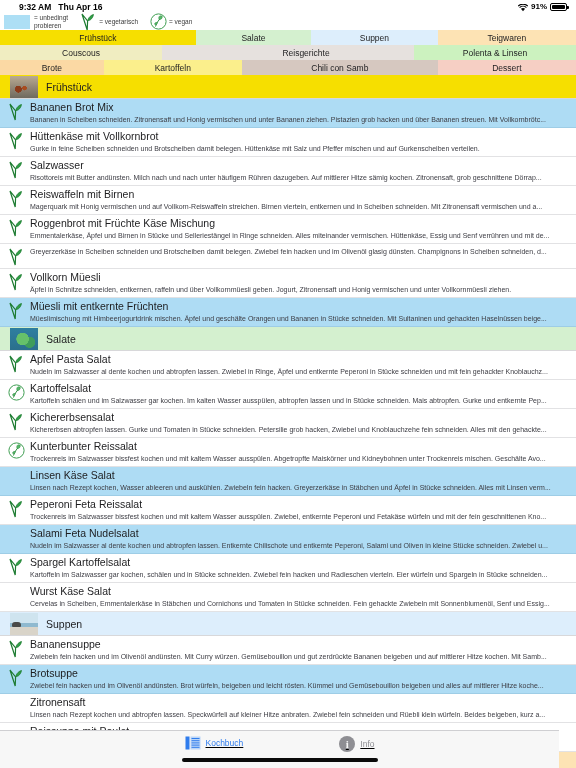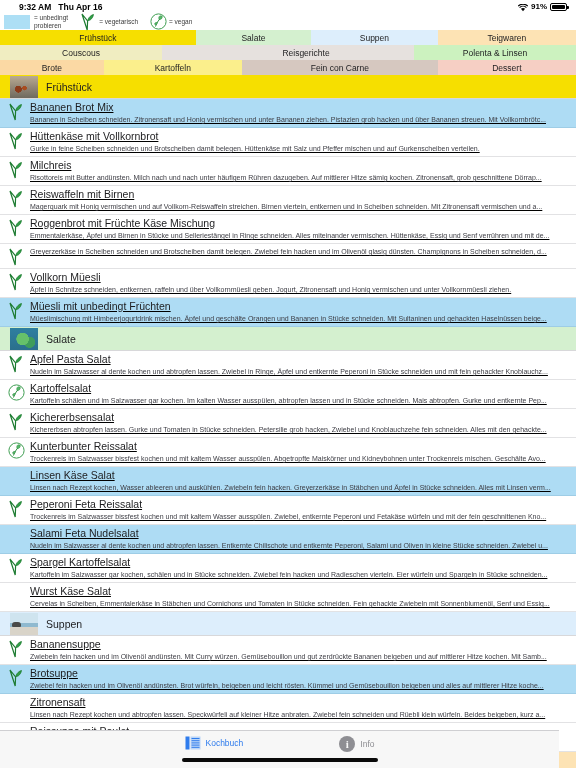--- a/index.html
+++ b/index.html
@@ -52,21 +52,21 @@
   .list { width:100%; background:#fff; }
   .section-header {
     display:flex; align-items:center; height:24px;
     border-bottom:1px solid #d8d8da;
   }
   .sh-thumb { width:28px; height:22px; margin-left:10px; flex:0 0 auto; border:0;}
   .sh-title { margin-left:8px; font-size:10.5px; color:#1d1d1f; }
 
   .row {
     display:flex; align-items:flex-start; min-height:24px;
-    border-bottom:1px solid #e2e2e4; background:#fff; padding:2px 0 2px 0;text-decoration:underline;
+    border-bottom:1px solid #e2e2e4; background:#fff; padding:2px 0 2px 0;
   }
   .row.sel { background:#aedcf4; border-bottom-color:#9ecde6; }
   .row-ico {
     width:30px; flex:0 0 30px; display:flex; align-items:flex-start;
     justify-content:center; padding-top:2px;
   }
   .row-body { flex:1 1 auto; min-width:0; padding-right:2px; }
   .row-title {
     font-size:10.5px; color:#1d1d1f; line-height:13px;
     white-space:nowrap; overflow:hidden;
@@ -93,20 +93,21 @@
       radial-gradient(ellipse at 42% 70%, #ff9b2e 0 22%, transparent 24%),
       radial-gradient(ellipse at 50% 55%, #ffd36a 0 13%, transparent 15%),
       linear-gradient(#1a1a1a, #2b2b2b); }
 
   
   .tabbar {
     position:absolute; left:0; bottom:0; width:559px; height:38px;
     background:#f7f7f7; border-top:1px solid #cfcfd2;
     display:flex; align-items:flex-start; justify-content:center; gap:96px;
     padding-top:5px;
+    text-decoration:underline;
   }
   .tab { display:flex; align-items:center; gap:5px; }
   .tab-label { font-size:8.5px; }
   .tab.active .tab-label { color:#2f7ced; }
   .tab.inactive .tab-label { color:#8e8e93; }
   .ico-book { width:16px; height:14px; }
   .ico-info { width:16px; height:16px; border-radius:50%; background:#8e8e93; color:#f7f7f7;
               font-size:11px; font-weight:bold; font-family:"Liberation Serif", serif;
               display:flex; align-items:center; justify-content:center; line-height:1;}
   .home-ind { position:absolute; left:50%; transform:translateX(-50%); bottom:6px;
@@ -172,21 +173,21 @@
       <div class="cat" style="background: rgb(253, 227, 180); flex: 24 0 0px;">Teigwaren</div>
     </div>
     <div class="catrow">
       <div class="cat" style="background: rgb(240, 237, 193); flex: 30 0 0px;">Couscous</div>
       <div class="cat" style="background: rgb(230, 225, 222); flex: 40 0 0px; padding-left: 36px;">Reisgerichte</div>
       <div class="cat" style="background: rgb(204, 242, 191); flex: 30 0 0px;">Polenta &amp; Linsen</div>
     </div>
     <div class="catrow">
       <div class="cat" style="background: rgb(251, 217, 164); flex: 18 0 0px;">Brote</div>
       <div class="cat" style="background: rgb(251, 239, 140); flex: 24 0 0px;">Kartoffeln</div>
-      <div class="cat" style="background: rgb(214, 200, 192); flex: 34 0 0px;">Fein con Carne</div>
+      <div class="cat" style="background: rgb(214, 200, 192); flex: 34 0 0px;">Chili con Samb</div>
       <div class="cat" style="background: rgb(246, 207, 196); flex: 24 0 0px;">Dessert</div>
     </div>
   </div>
 
 <div class="list">
     <div class="section-header" style="background: rgb(246, 223, 0);">
       <div class="sh-thumb th-fruehstueck"></div>
       <div class="sh-title">Frühstück</div>
     </div>
     <div class="row sel">
@@ -220,21 +221,21 @@
     <div class="row">
       <div class="row-ico">
         <span class="leaf">
           <svg width="15" height="18" viewBox="0 0 15 18">
             <path d="M2 1 L7.2 17 L7.6 8 Z" fill="none" stroke="#1b7a2f" stroke-width="1.2"></path>
             <path d="M7.8 7.5 C 9 2.5, 13.5 1.5, 13.5 1.5 C 13.5 1.5, 12.5 7.5, 7.8 7.5 Z" fill="#2f9e45" stroke="#1b7a2f" stroke-width="0.8"></path>
           </svg>
         </span>
       </div>
       <div class="row-body">
-        <div class="row-title">Milchreis</div>
+        <div class="row-title">Salzwasser</div>
         <div class="row-desc">Risottoreis mit Butter andünsten. Milch nach und nach unter häufigem Rühren dazugeben. Auf mittlerer Hitze sämig kochen. Zitronensaft, grob geschnittene Dörrap...</div>
       </div>
     </div>
     <div class="row">
       <div class="row-ico">
         <span class="leaf">
           <svg width="15" height="18" viewBox="0 0 15 18">
             <path d="M2 1 L7.2 17 L7.6 8 Z" fill="none" stroke="#1b7a2f" stroke-width="1.2"></path>
             <path d="M7.8 7.5 C 9 2.5, 13.5 1.5, 13.5 1.5 C 13.5 1.5, 12.5 7.5, 7.8 7.5 Z" fill="#2f9e45" stroke="#1b7a2f" stroke-width="0.8"></path>
           </svg>
@@ -289,21 +290,21 @@
     <div class="row sel">
       <div class="row-ico">
         <span class="leaf">
           <svg width="15" height="18" viewBox="0 0 15 18">
             <path d="M2 1 L7.2 17 L7.6 8 Z" fill="none" stroke="#1b7a2f" stroke-width="1.2"></path>
             <path d="M7.8 7.5 C 9 2.5, 13.5 1.5, 13.5 1.5 C 13.5 1.5, 12.5 7.5, 7.8 7.5 Z" fill="#2f9e45" stroke="#1b7a2f" stroke-width="0.8"></path>
           </svg>
         </span>
       </div>
       <div class="row-body">
-        <div class="row-title">Müesli mit unbedingt Früchten</div>
+        <div class="row-title">Müesli mit entkernte Früchten</div>
         <div class="row-desc">Müeslimischung mit Himbeerjogurtdrink mischen. Äpfel und geschälte Orangen und Bananen in Stücke schneiden. Mit Sultaninen und gehackten Haselnüssen beige...</div>
       </div>
     </div>
     <div class="section-header" style="background: rgb(212, 240, 207);">
       <div class="sh-thumb th-salate"></div>
       <div class="sh-title">Salate</div>
     </div>
     <div class="row">
       <div class="row-ico">
         <span class="leaf">

